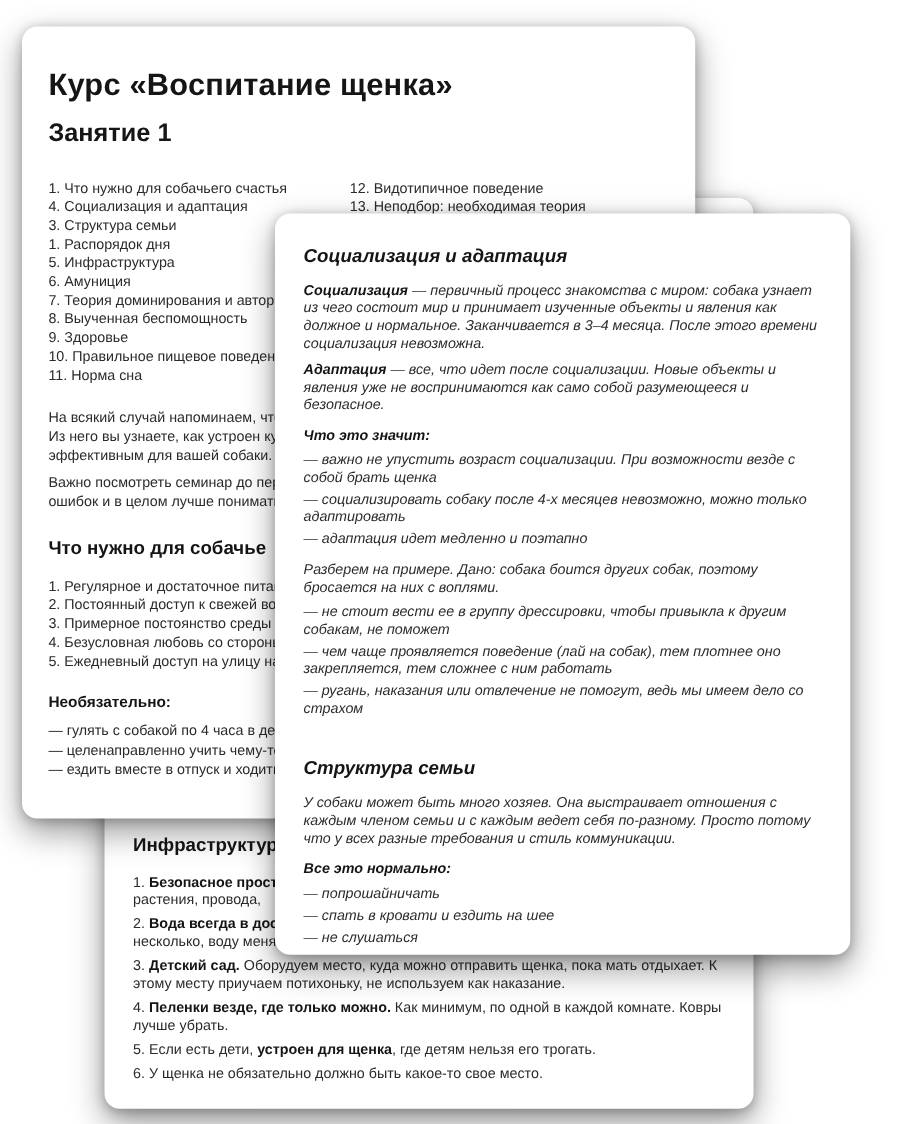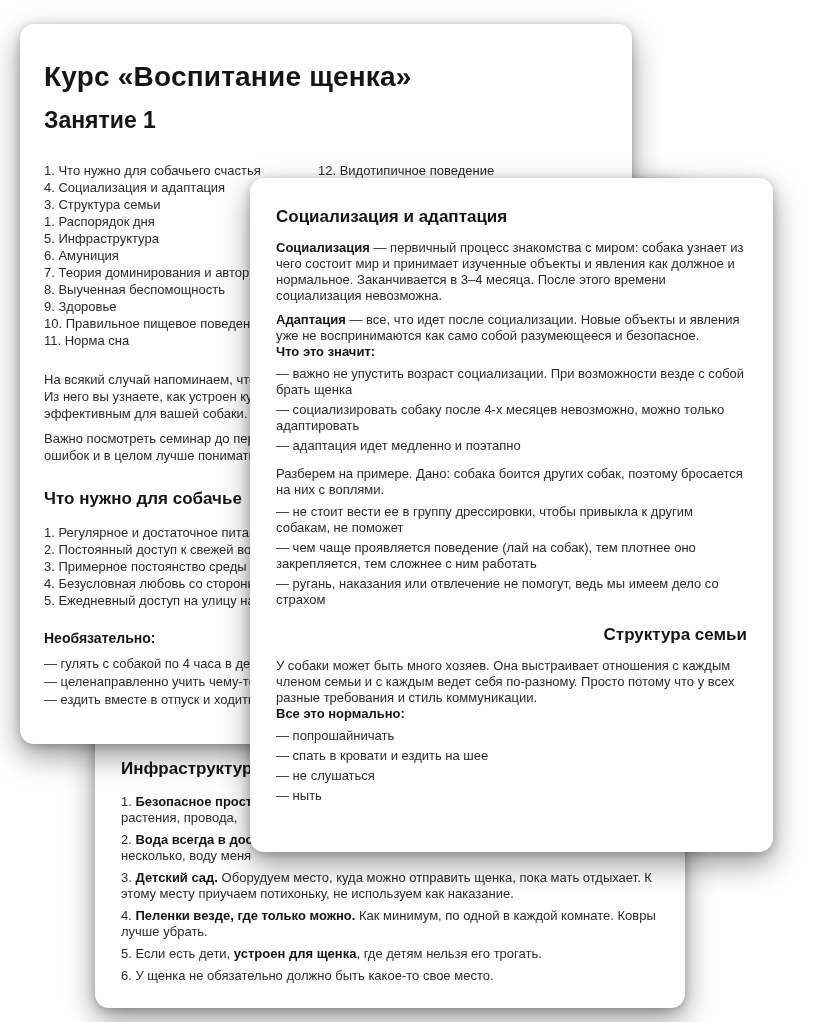--- a/index.html
+++ b/index.html
@@ -13,21 +13,21 @@
   .canvas { position:relative; width:819px; height:1022px; background:#ffffff; overflow:hidden; }
 
   .card {
     position:absolute;
     background:#ffffff;
     border-radius:14px;
     box-shadow:0 12px 30px rgba(0,0,0,0.40), 0 2px 10px rgba(0,0,0,0.22);
   }
   .card-infra  { left:95px;  top:180px; width:590px; height:828px; z-index:1; }
   .card-toc    { left:20px;  top:24px;  width:612px; height:720px; z-index:2; padding:36px 24px 0 24px; overflow:hidden; }
-  .card-social { left:250px; top:178px; width:523px; height:674px; z-index:3; padding:28px 26px 0 26px; overflow:hidden; }
+  .card-social { left:250px; top:194px; width:523px; height:674px; z-index:3; padding:28px 26px 0 26px; overflow:hidden;font-style:italic; }
 
   .h1     { font-size:28px; line-height:34px; font-weight:800; color:#151515; letter-spacing:.2px; }
   .h1-sub { font-size:23px; line-height:28px; font-weight:800; color:#151515; margin-top:12px; }
   .h2     { font-size:17px; line-height:22px; font-weight:800; color:#151515; }
 
   b { font-weight:700; color:#151515; }
   .nowrap { white-space:nowrap; }
 
   
   .toc { display:flex; margin-top:28px; }
@@ -40,24 +40,24 @@
   .sec-h { margin-top:24px; white-space:nowrap; overflow:hidden; }
   .needs { margin-top:14px; }
   .needs .line { font-size:13px; line-height:17px; white-space:nowrap; color:#2b2b2b; }
   .opt-h { margin-top:20px; font-size:14px; line-height:18px; font-weight:700; color:#151515; }
   .opt { margin-top:8px; }
   .opt .line { font-size:13px; line-height:18px; white-space:nowrap; color:#2b2b2b; }
 
   
   .s-para { font-size:13px; line-height:16px; margin-top:12px; color:#2b2b2b; }
   .s-para.tight { margin-top:8px; }
-  .sub-h { font-size:13px; line-height:16px; font-weight:700; color:#151515; }
+  .sub-h { font-size:13px; line-height:16px; font-weight:700; color:#151515; margin-top:12px; }
   .bullets { margin-top:6px; }
   .bullets .line { font-size:13px; line-height:16px; margin-bottom:4px; color:#2b2b2b; }
-  .h2.family { margin-top:16px;text-align:right; }
+  .h2.family { margin-top:36px; }
 
   
   .infra-content { position:absolute; left:26px; top:578px; width:538px; }
   .infra-items { margin-top:14px; }
   .infra-item { font-size:13px; line-height:16px; margin-bottom:6px; color:#2b2b2b; }
 </style>
 </head>
 <body>
 
 <div class="canvas">

